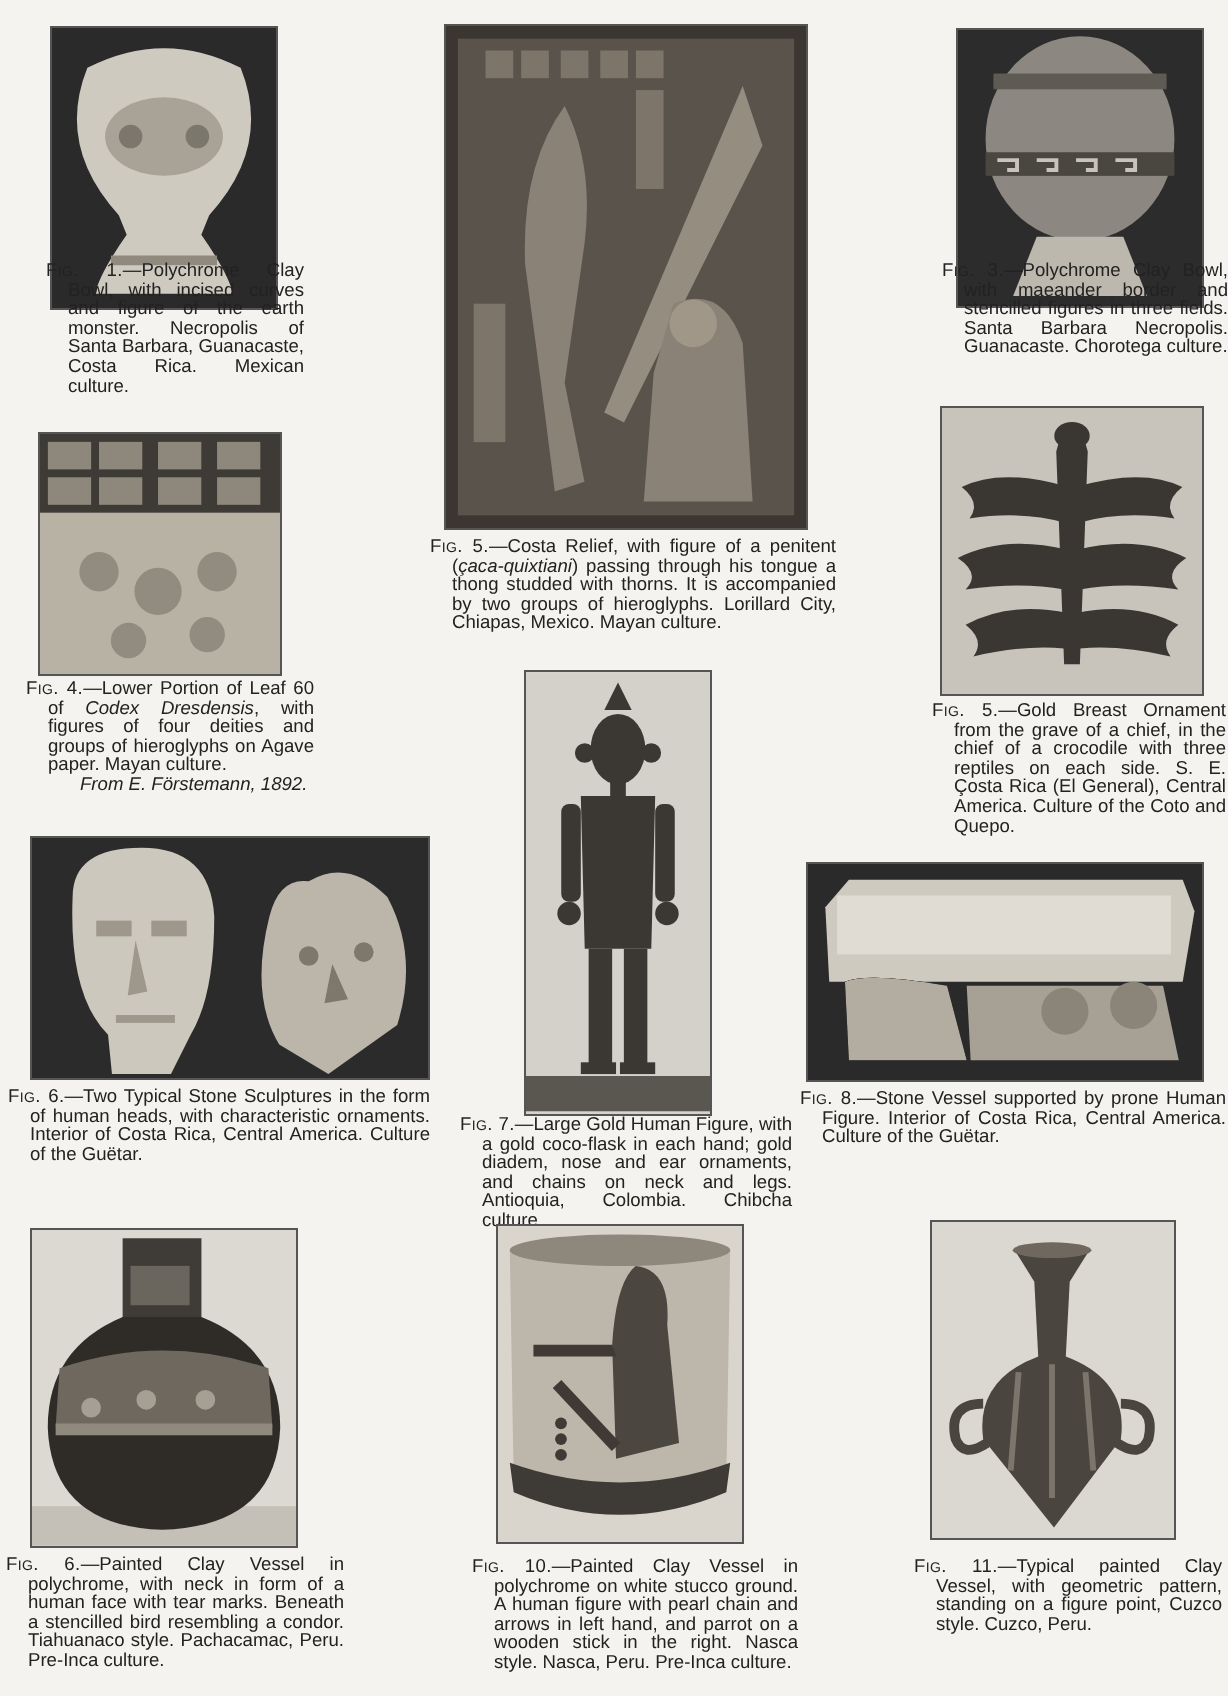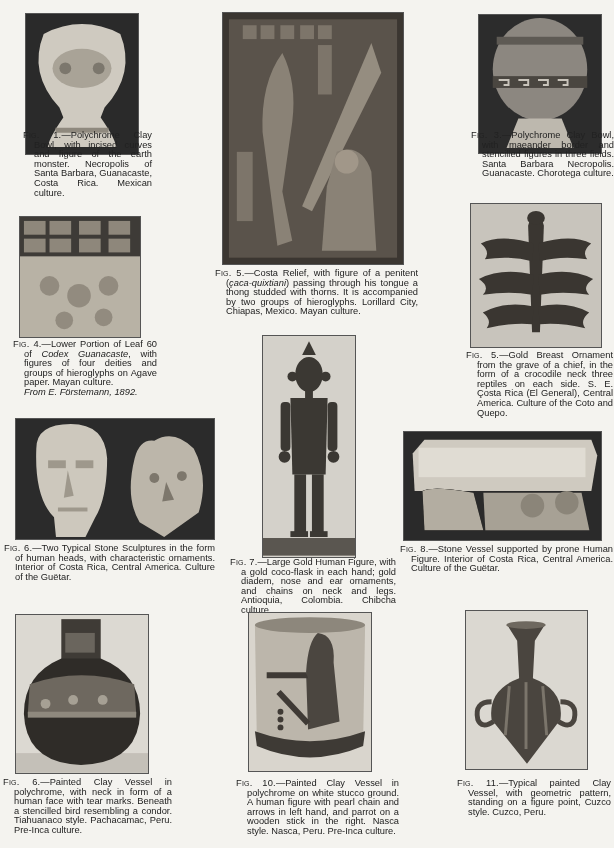--- a/index.html
+++ b/index.html
@@ -18,21 +18,21 @@
   .cap {
     position:absolute;
     font-family:Liberation Sans, sans-serif;
     font-size:9.3px; line-height:9.6px;
     text-align:justify;
     padding-left:11px; text-indent:-11px;
     color:#222;
   }
   .cap .fig { font-variant:small-caps; letter-spacing:0.2px; }
   .cap .it { font-style:italic; }
-  .cap .src { display:block; text-indent:0; margin-left:0; font-style:italic; }
+  .cap .src { display:block; text-indent:0; margin-left:16px; font-style:italic; }
 </style>
 </head>
 <body>
 
 <div class="photo" style="left:25px;top:13px;width:114px;height:142px;background:#2b2b2b;">
   <svg viewBox="0 0 114 142">
     <rect width="114" height="142" fill="#2a2a2a"></rect>
     <path d="M18 20 Q57 0 96 20 Q112 60 80 95 L76 105 Q90 125 92 135 L22 135 Q24 125 38 105 L34 95 Q2 60 18 20Z" fill="#cfcac0"></path>
     <ellipse cx="57" cy="55" rx="30" ry="20" fill="#a9a397"></ellipse>
     <circle cx="40" cy="55" r="6" fill="#7c776d"></circle>
@@ -98,41 +98,41 @@
     <g fill="#928b7f">
       <circle cx="30" cy="70" r="10"></circle>
         <circle cx="60" cy="80" r="12"></circle>
         <circle cx="90" cy="70" r="10"></circle>
         <circle cx="45" cy="105" r="9"></circle>
         <circle cx="85" cy="102" r="9"></circle>
     </g>
   </svg>
 </div>
 <div class="cap" style="left:13px;top:340px;width:133px;">
-  <span class="fig">Fig. 4.</span>—<span>Lower Portion of Leaf 60 of </span><span class="it">Codex Guanacaste</span><span>, with figures of four deities and groups of hieroglyphs on Agave paper. Mayan culture.</span>
+  <span class="fig">Fig. 4.</span>—<span>Lower Portion of Leaf 60 of </span><span class="it">Codex Dresdensis</span><span>, with figures of four deities and groups of hieroglyphs on Agave paper. Mayan culture.</span>
   <span class="src">From E. Förstemann, 1892.</span>
 </div>
 
 <div class="photo" style="left:470px;top:203px;width:132px;height:145px;background:#c9c5bd;">
   <svg viewBox="0 0 132 145">
     <rect width="132" height="145" fill="#c8c4bc"></rect>
     <g fill="#3a3631">
       <path d="M62 8 L70 8 L74 22 L70 130 L62 130 L58 22Z"></path>
       <path d="M64 40 Q30 30 10 40 Q20 48 14 56 Q40 52 62 58Z"></path>
       <path d="M68 40 Q102 30 122 40 Q112 48 118 56 Q92 52 70 58Z"></path>
       <path d="M64 72 Q32 64 8 76 Q20 84 12 92 Q40 88 62 92Z"></path>
       <path d="M68 72 Q100 64 124 76 Q112 84 120 92 Q92 88 70 92Z"></path>
       <path d="M64 104 Q34 98 12 110 Q22 118 16 126 Q42 120 62 122Z"></path>
       <path d="M68 104 Q98 98 120 110 Q110 118 116 126 Q90 120 70 122Z"></path>
       <ellipse cx="66" cy="14" rx="9" ry="7"></ellipse>
     </g>
   </svg>
 </div>
 <div class="cap" style="left:466px;top:351px;width:136px;">
-  <span class="fig">Fig. 5.</span>—<span>Gold Breast Ornament from the grave of a chief, in the form of a crocodile neck three reptiles on each side. S. E. Çosta Rica (El General), Central America. Culture of the Coto and Quepo.</span>
+  <span class="fig">Fig. 5.</span>—<span>Gold Breast Ornament from the grave of a chief, in the chief of a crocodile with three reptiles on each side. S. E. Çosta Rica (El General), Central America. Culture of the Coto and Quepo.</span>
 </div>
 
 <div class="photo" style="left:262px;top:335px;width:94px;height:223px;background:#d6d3cc;">
   <svg viewBox="0 0 94 223">
     <rect width="94" height="223" fill="#d4d1ca"></rect>
     <rect y="205" width="94" height="18" fill="#5a5650"></rect>
     <g fill="#3b3833">
       <path d="M40 18 L47 4 L54 18Z"></path>
       <ellipse cx="47" cy="38" rx="14" ry="18"></ellipse>
       <circle cx="30" cy="40" r="5"></circle>

